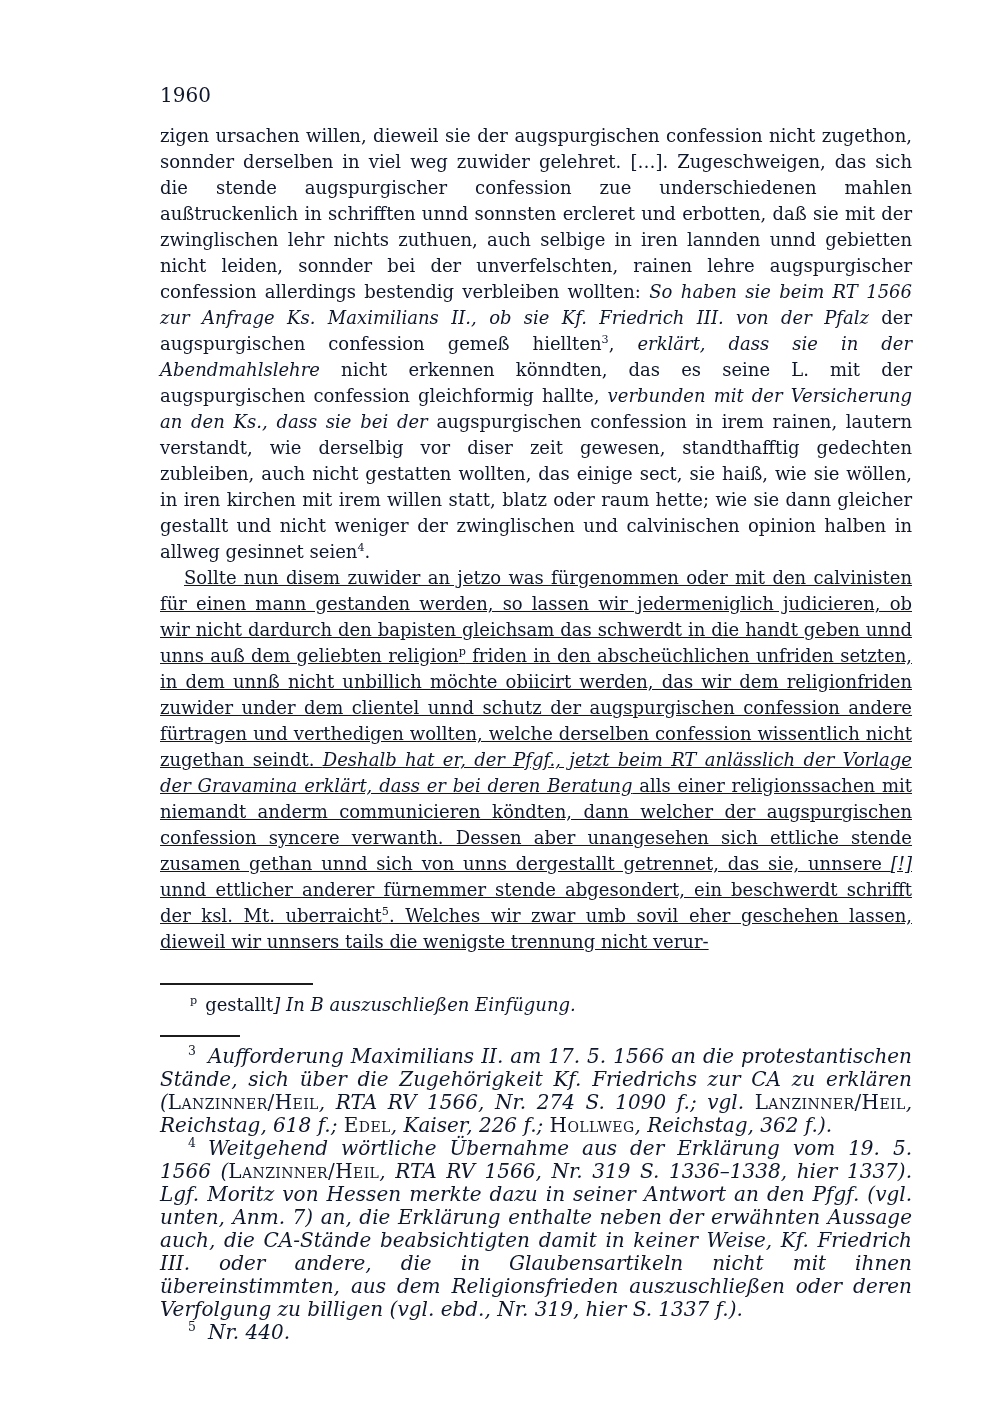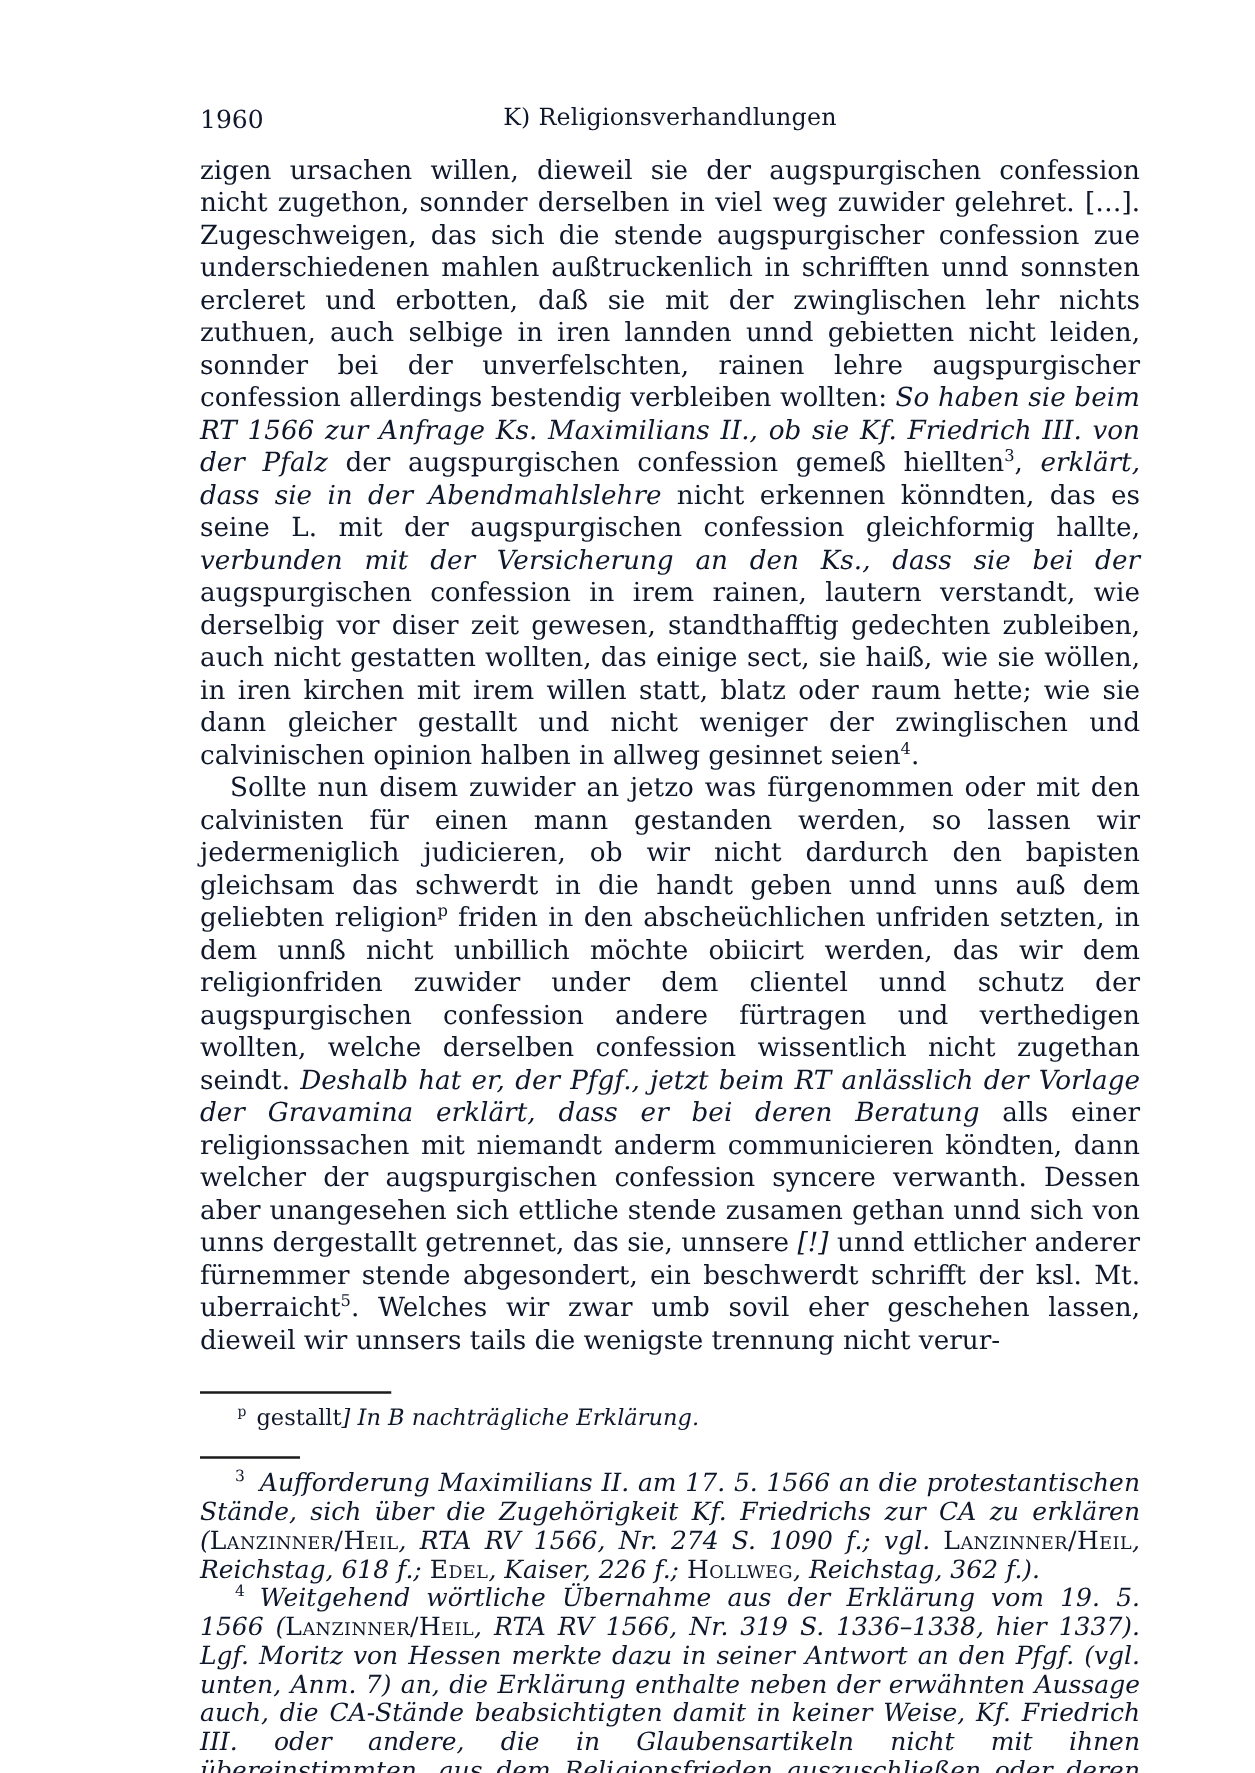--- a/index.html
+++ b/index.html
@@ -26,26 +26,26 @@
     left: 0;
     top: 0;
   }
   .running-head {
     display: block;
     text-align: center;
     font-size: 19px;
     letter-spacing: 0.01em;
   }
   .body-text {
-    font-size: 21px;
+    font-size: 18px;
     line-height: 26px;
     text-align: justify;
   }
   .para { margin: 0; }
-  .para.indent { text-indent: 24px; }
+  .para.indent { text-indent: 24px; text-decoration: underline; }
   sup {
     font-size: 0.62em;
     line-height: 0;
     vertical-align: super;
   }
   .run-i { font-style: italic; }
   .run-sc { font-variant: small-caps; letter-spacing: 0.02em; }
   .apparatus-rule {
     width: 153px;
     border: 0;
@@ -73,31 +73,30 @@
   .footnote { margin: 0; text-indent: 28px; }
   .footnote sup { margin-right: 12px; }
 </style>
 </head>
 <body>
 
 <div class="page">
 
   <header class="running-header">
     <span class="page-number">1960</span>
-    <span class="running-head">K) Religionsverhandlungen</span>
   </header>
 
   <main class="body-text">
     <p class="para no-indent"><span>zigen ursachen willen, dieweil sie der augspurgischen confession nicht zugethon, sonnder derselben in viel weg zuwider gelehret. […]. Zugeschweigen, das sich die stende augspurgischer confession zue underschiedenen mahlen außtruckenlich in schrifften unnd sonnsten ercleret und erbotten, daß sie mit der zwinglischen lehr nichts zuthuen, auch selbige in iren lannden unnd gebietten nicht leiden, sonnder bei der unverfelschten, rainen lehre augspurgischer confession allerdings bestendig verbleiben wollten: </span><span class="run-i">So haben sie beim RT 1566 zur Anfrage Ks. Maximilians II., ob sie Kf. Friedrich III. von der Pfalz</span><span> der augspurgischen confession gemeß hiellten</span><sup class="run-sup">3</sup><span>, </span><span class="run-i">erklärt, dass sie in der Abendmahlslehre</span><span> nicht erkennen könndten, das es seine L. mit der augspurgischen confession gleichformig hallte, </span><span class="run-i">verbunden mit der Versicherung an den Ks., dass sie bei der</span><span> augspurgischen confession in irem rainen, lautern verstandt, wie derselbig vor diser zeit gewesen, standthafftig gedechten zubleiben, auch nicht gestatten wollten, das einige sect, sie haiß, wie sie wöllen, in iren kirchen mit irem willen statt, blatz oder raum hette; wie sie dann gleicher gestallt und nicht weniger der zwinglischen und calvinischen opinion halben in allweg gesinnet seien</span><sup class="run-sup">4</sup><span>.</span></p>
     <p class="para indent"><span>Sollte nun disem zuwider an jetzo was fürgenommen oder mit den calvinisten für einen mann gestanden werden, so lassen wir jedermeniglich judicieren, ob wir nicht dardurch den bapisten gleichsam das schwerdt in die handt geben unnd unns auß dem geliebten religion</span><sup class="run-sup">p</sup><span> friden in den abscheüchlichen unfriden setzten, in dem unnß nicht unbillich möchte obiicirt werden, das wir dem religionfriden zuwider under dem clientel unnd schutz der augspurgischen confession andere fürtragen und verthedigen wollten, welche derselben confession wissentlich nicht zugethan seindt. </span><span class="run-i">Deshalb hat er, der Pfgf., jetzt beim RT anlässlich der Vorlage der Gravamina erklärt, dass er bei deren Beratung</span><span> alls einer religionssachen mit niemandt anderm communicieren köndten, dann welcher der augspurgischen confession syncere verwanth. Dessen aber unangesehen sich ettliche stende zusamen gethan unnd sich von unns dergestallt getrennet, das sie, unnsere </span><span class="run-i">[!]</span><span> unnd ettlicher anderer fürnemmer stende abgesondert, ein beschwerdt schrifft der ksl. Mt. uberraicht</span><sup class="run-sup">5</sup><span>. Welches wir zwar umb sovil eher geschehen lassen, dieweil wir unnsers tails die wenigste trennung nicht verur-</span></p>
   </main>
 
   <hr class="apparatus-rule">
 
-  <p class="apparatus"><sup class="run-sup">p</sup><span>gestallt</span><span class="run-i">] In B nachträgliche Erklärung.</span></p>
+  <p class="apparatus"><sup class="run-sup">p</sup><span>gestallt</span><span class="run-i">] In B auszuschließen Einfügung.</span></p>
 
   <hr class="footnote-rule">
 
   <section class="footnotes">
     <p class="footnote"><sup class="run-sup">3</sup><span class="run-i">Aufforderung Maximilians II. am 17. 5. 1566 an die protestantischen Stände, sich über die Zugehörigkeit Kf. Friedrichs zur CA zu erklären (</span><span class="run-sc">Lanzinner/Heil</span><span class="run-i">, RTA RV 1566, Nr. 274 S. 1090 f.; vgl. </span><span class="run-sc">Lanzinner/Heil</span><span class="run-i">, Reichstag, 618 f.; </span><span class="run-sc">Edel</span><span class="run-i">, Kaiser, 226 f.; </span><span class="run-sc">Hollweg</span><span class="run-i">, Reichstag, 362 f.).</span></p>
     <p class="footnote"><sup class="run-sup">4</sup><span class="run-i">Weitgehend wörtliche Übernahme aus der Erklärung vom 19. 5. 1566 (</span><span class="run-sc">Lanzinner/Heil</span><span class="run-i">, RTA RV 1566, Nr. 319 S. 1336–1338, hier 1337). Lgf. Moritz von Hessen merkte dazu in seiner Antwort an den Pfgf. (vgl. unten, Anm. 7) an, die Erklärung enthalte neben der erwähnten Aussage auch, die CA-Stände beabsichtigten damit in keiner Weise, Kf. Friedrich III. oder andere, die in Glaubensartikeln nicht mit ihnen übereinstimmten, aus dem Religionsfrieden auszuschließen oder deren Verfolgung zu billigen (vgl. ebd., Nr. 319, hier S. 1337 f.).</span></p>
     <p class="footnote"><sup class="run-sup">5</sup><span class="run-i">Nr. 440.</span></p>
   </section>
 
 </div>

